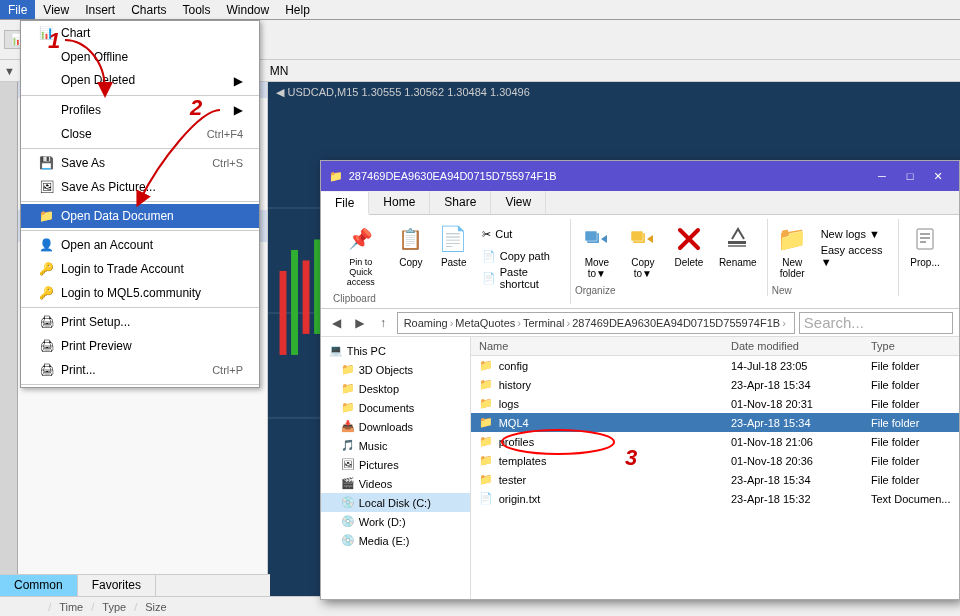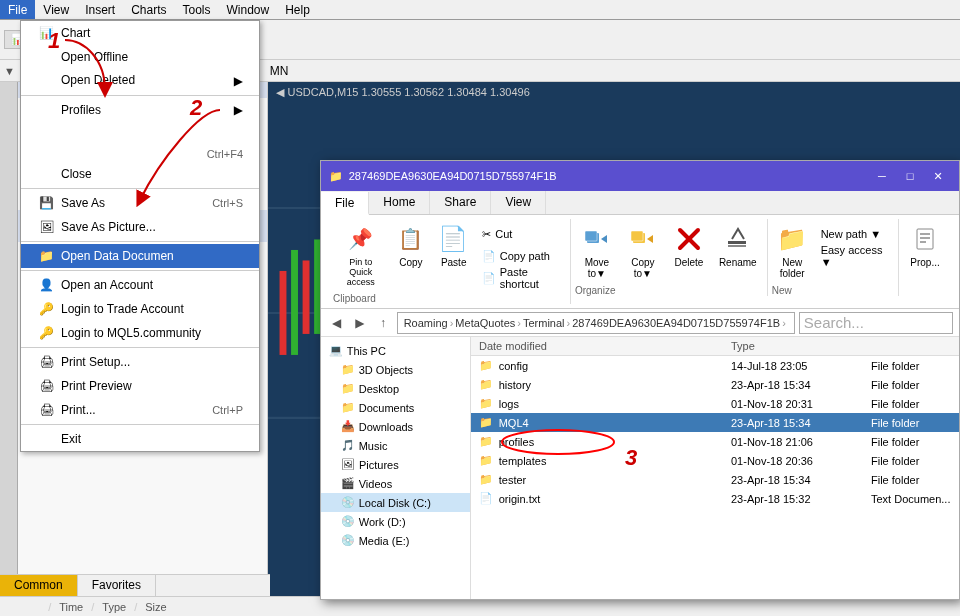--- a/index.html
+++ b/index.html
@@ -129,21 +129,21 @@
     .file-name { display: flex; align-items: center; gap: 6px; }
 
     
     .sidebar-tabs {
       position: absolute; bottom: 20px; left: 0; width: 270px;
       display: flex; height: 22px; background: #f0f0f0; border-top: 1px solid #ccc; z-index: 101;
     }
     .sidebar-tab {
       padding: 3px 14px; cursor: pointer; font-size: 12px; border-right: 1px solid #ccc;
     }
-    .sidebar-tab.active { background: #eab308; }
+    .sidebar-tab.active { background: #7dd3fc; }
 
     
     .trading-sidebar {
       position: absolute; top: 82px; left: 0; width: 18px; bottom: 20px;
       background: #d4d4d4; border-right: 1px solid #aaa; z-index: 98;
     }
 
     .indicator-list {
       position: absolute; top: 82px; left: 18px; width: 250px; bottom: 40px;
       background: #f8f8f8; border-right: 1px solid #ccc; overflow-y: auto; z-index: 97;
@@ -419,21 +419,21 @@
       </div>
 
       <div style="display:flex;flex-direction:column;padding:0 4px;border-right:1px solid #ddd;">
         <div style="display:flex;gap:2px;align-items:flex-start;">
           <div class="ribbon-btn">
             <div class="ribbon-btn-icon" style="font-size:24px;">📁</div>
             <div class="ribbon-btn-label">New<br>folder</div>
           </div>
           <div style="display:flex;flex-direction:column;padding-top:4px;">
             <div class="ribbon-small-btn">
-              <span>New path ▼</span>
+              <span>New logs ▼</span>
             </div>
             <div class="ribbon-small-btn">
               <span>Easy access ▼</span>
             </div>
           </div>
         </div>
         <div class="ribbon-group-label">New</div>
       </div>
 
       <div style="display:flex;flex-direction:column;padding:0 4px;">
@@ -515,20 +515,21 @@
         <span>Work (D:)</span>
       </div>
       <div class="tree-item" style="padding-left:20px;">
         <span>💿</span>
         <span>Media (E:)</span>
       </div>
     </div>
 
     <div class="main-panel">
       <div class="file-list-header">
+        <span>Name</span>
         <span>Date modified</span>
         <span>Type</span>
       </div>
 
       <div class="file-item">
         <div class="file-name">
             <span style="color:#f5c542;">📁</span>
             <span>config</span>
           </div>
         <span>14-Jul-18 23:05</span>
@@ -617,21 +618,21 @@
   </div>
   <div class="menu-separator"></div>
   <div class="menu-item">
     <div style="display:flex;align-items:center;">
       <span class="menu-item-icon"></span>
       <span>Profiles</span>
     </div>
     <span>▶</span>
   </div>
   <div class="menu-item">
-    <div style="display:flex;align-items:center;margin-top:40px;">
+    <div style="display:flex;align-items:center;">
       <span class="menu-item-icon"></span>
       <span>Close</span>
     </div>
     <span class="shortcut">Ctrl+F4</span>
   </div>
   <div class="menu-separator"></div>
   <div class="menu-item">
     <div style="display:flex;align-items:center;">
       <span class="menu-item-icon">💾</span>
       <span>Save As</span>
@@ -684,26 +685,20 @@
     </div>
   </div>
   <div class="menu-item">
     <div style="display:flex;align-items:center;">
       <span class="menu-item-icon">🖨</span>
       <span>Print...</span>
     </div>
     <span class="shortcut">Ctrl+P</span>
   </div>
   <div class="menu-separator"></div>
-  <div class="menu-item">
-    <div style="display:flex;align-items:center;">
-      <span class="menu-item-icon"></span>
-      <span>Exit</span>
-    </div>
-  </div>
 </div>
 
 <div class="num-annotation" style="top:28px;left:48px;">1</div>
 <div class="num-annotation" style="top:95px;left:190px;">2</div>
 <div class="num-annotation" style="top:445px;left:625px;">3</div>
 
 <svg style="position:absolute;top:428px;left:498px;width:120px;height:28px;z-index:300;pointer-events:none;">
   <ellipse cx="60" cy="14" rx="56" ry="12" fill="none" stroke="red" stroke-width="2"></ellipse>
 </svg>
 

